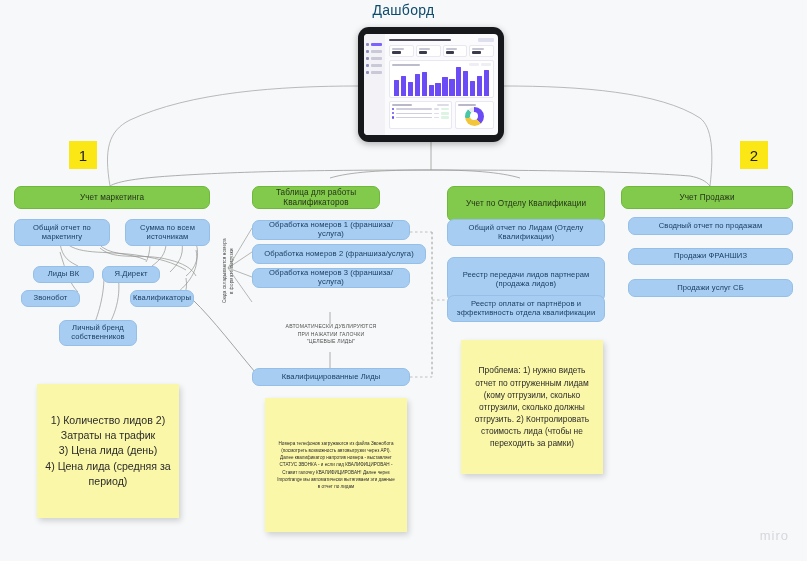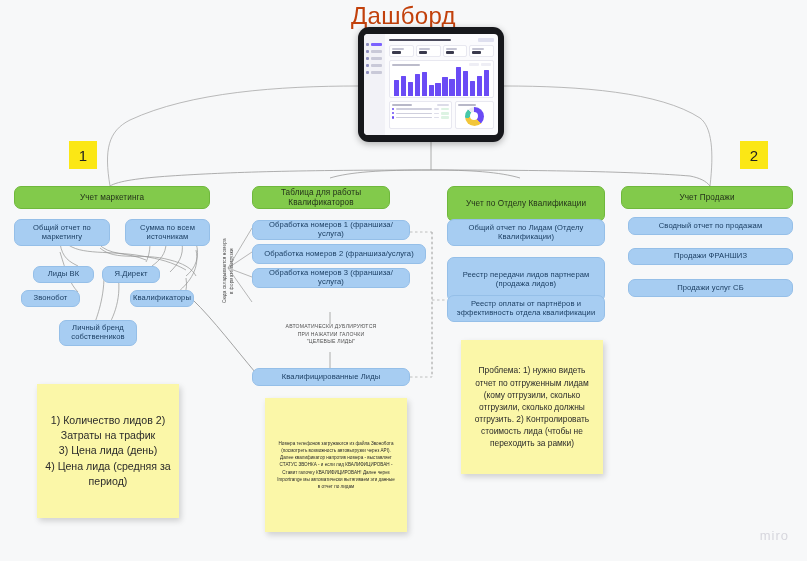--- a/index.html
+++ b/index.html
@@ -48,21 +48,21 @@
     color:#2b2b2b;
   }
   .badge{
     position:absolute;box-sizing:border-box;
     background:#fbe715;
     display:flex;align-items:center;justify-content:center;
     font-size:15px;color:#222;
   }
   #title{
     position:absolute;left:0;top:2px;width:807px;
-    text-align:center;font-size:24px;color:#c2410c;
+    text-align:center;font-size:14px;color:#0c4a6e;
     letter-spacing:.3px;
   }
   .vlabel{
     position:absolute;
     font-size:4.6px;color:#4a4a4a;
     writing-mode:vertical-rl;
     transform:rotate(180deg);
     text-align:center;
     line-height:1.45;
     letter-spacing:.15px;
@@ -328,21 +328,21 @@
   <div class="node blue" style="left:21px;top:290px;width:59px;height:17px;">
     <span>Звонобот</span>
   </div>
   <div class="node blue" style="left:130px;top:290px;width:64px;height:17px;">
     <span>Квалификаторы</span>
   </div>
   <div class="node blue" style="left:59px;top:320px;width:78px;height:26px;">
     <span>Личный бренд собственников</span>
   </div>
 
-  <div class="node green" style="left:252px;top:186px;width:138px;height:23px;justify-content:center;">
+  <div class="node green" style="left:252px;top:186px;width:128px;height:23px;justify-content:center;">
     <span>Таблица для работы Квалификаторов</span>
   </div>
   <div class="node blue" style="left:252px;top:220px;width:158px;height:20px;">
     <span>Обработка номеров 1 (франшиза/услуга)</span>
   </div>
   <div class="node blue" style="left:252px;top:244px;width:174px;height:20px;">
     <span>Обработка номеров 2 (франшиза/услуга)</span>
   </div>
   <div class="node blue" style="left:252px;top:268px;width:158px;height:20px;">
     <span>Обработка номеров 3 (франшиза/услуга)</span>

